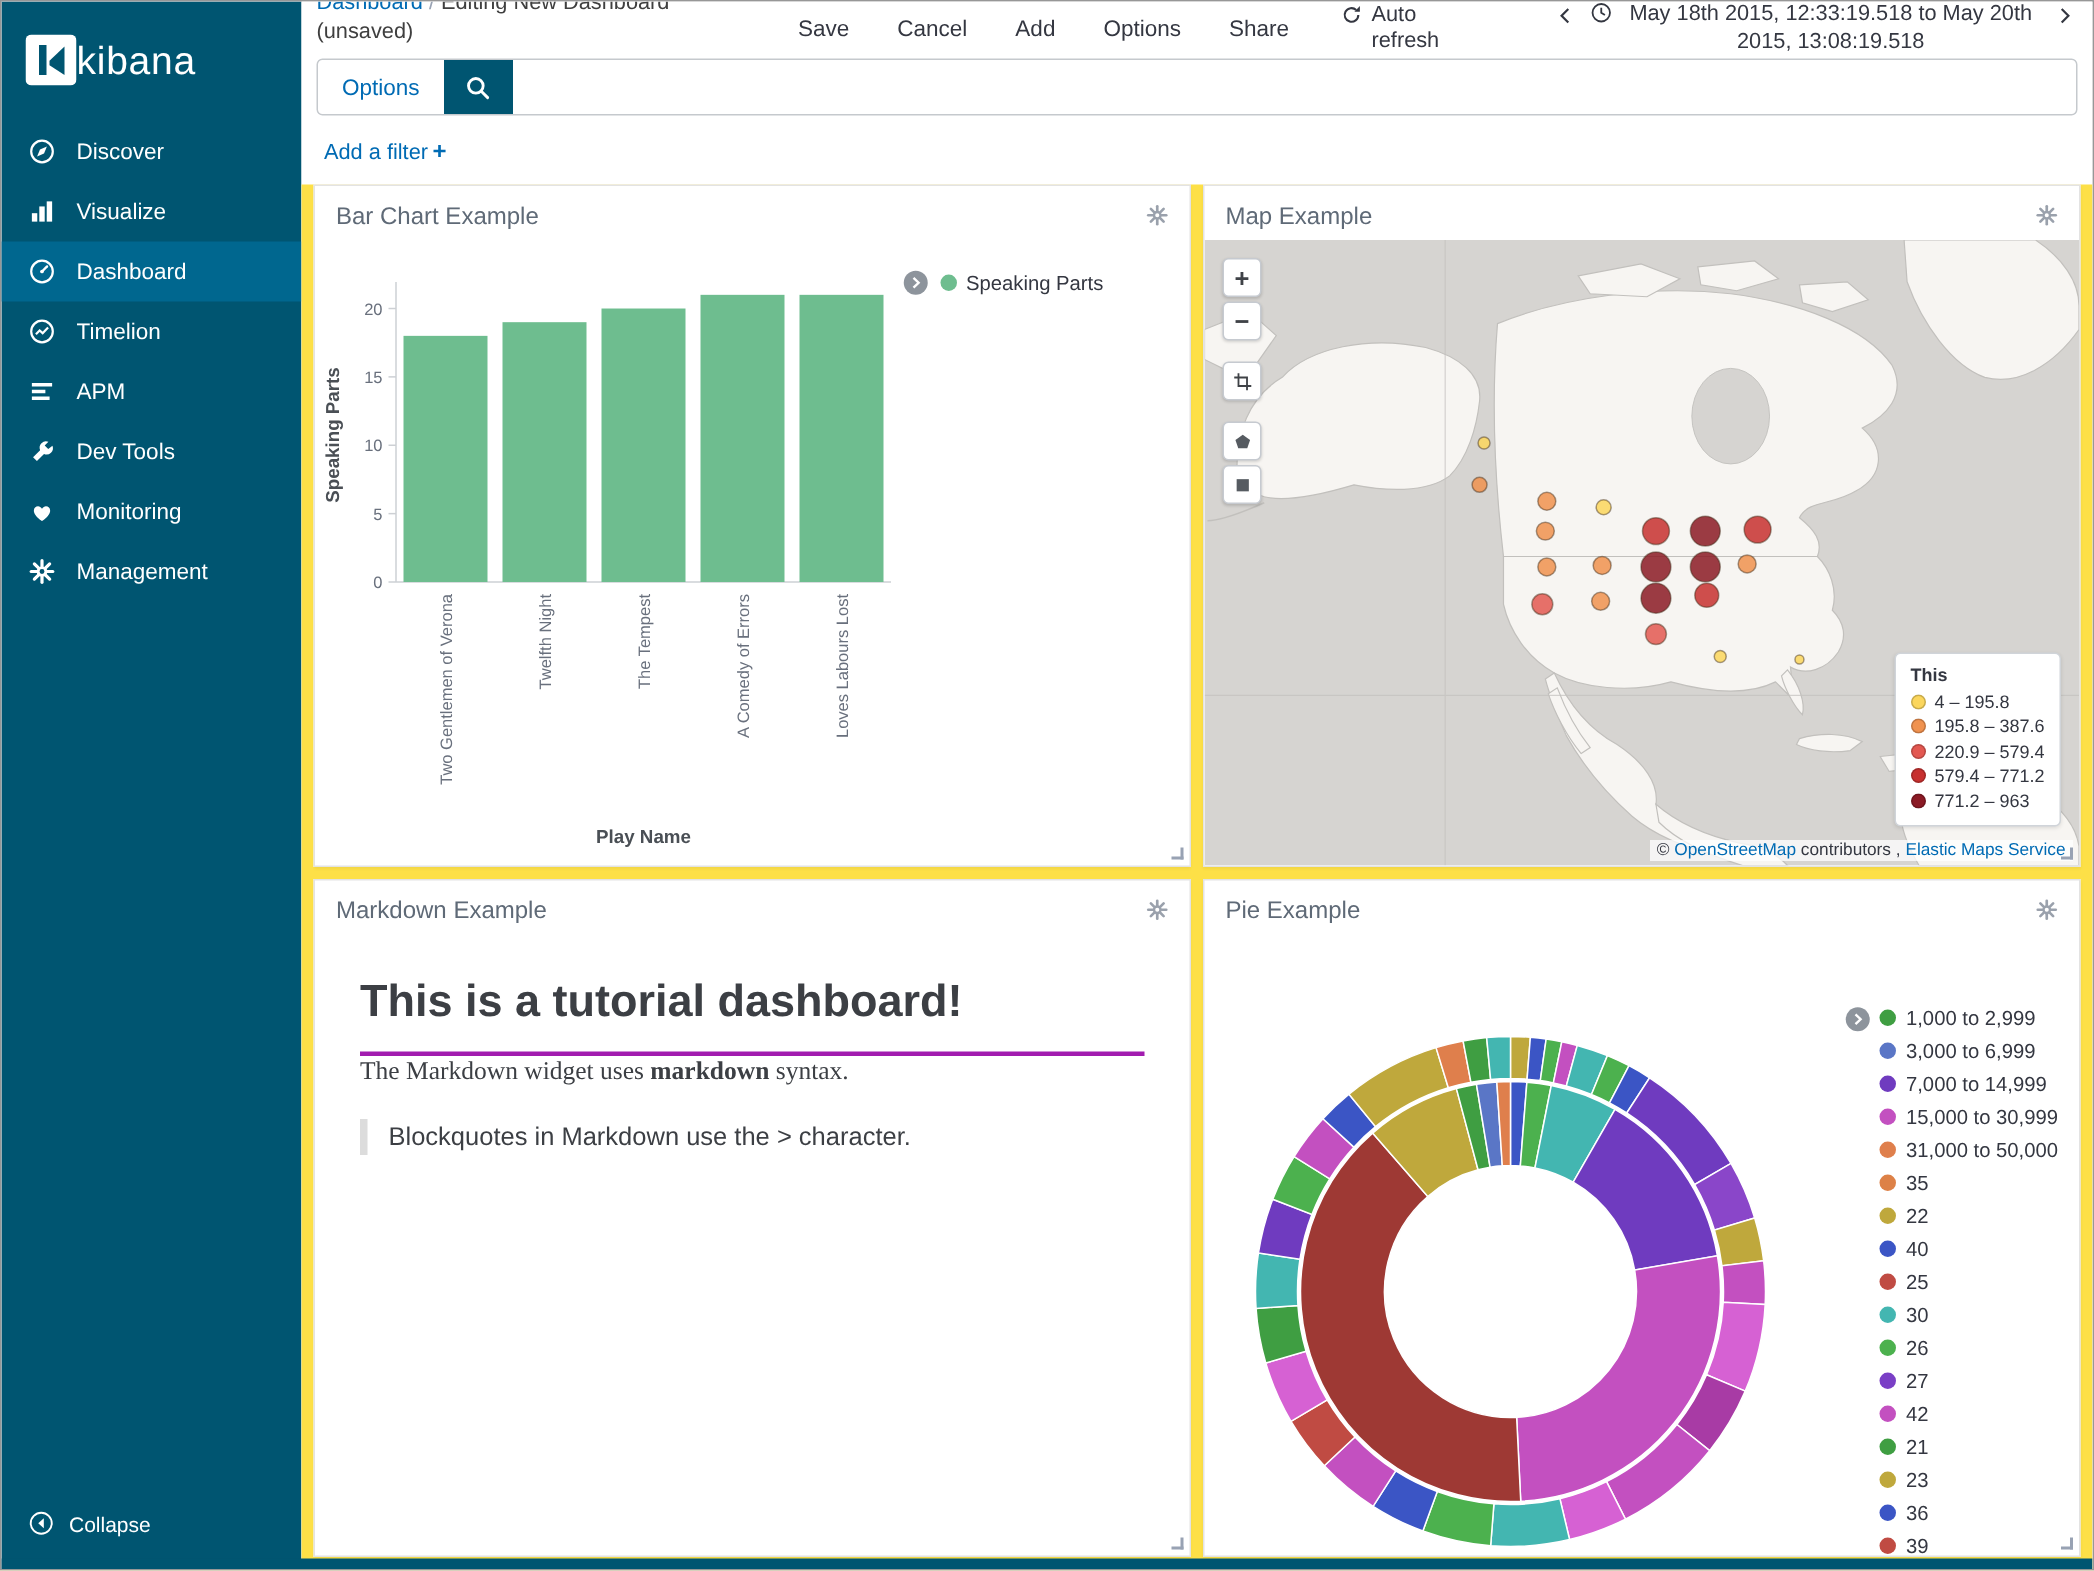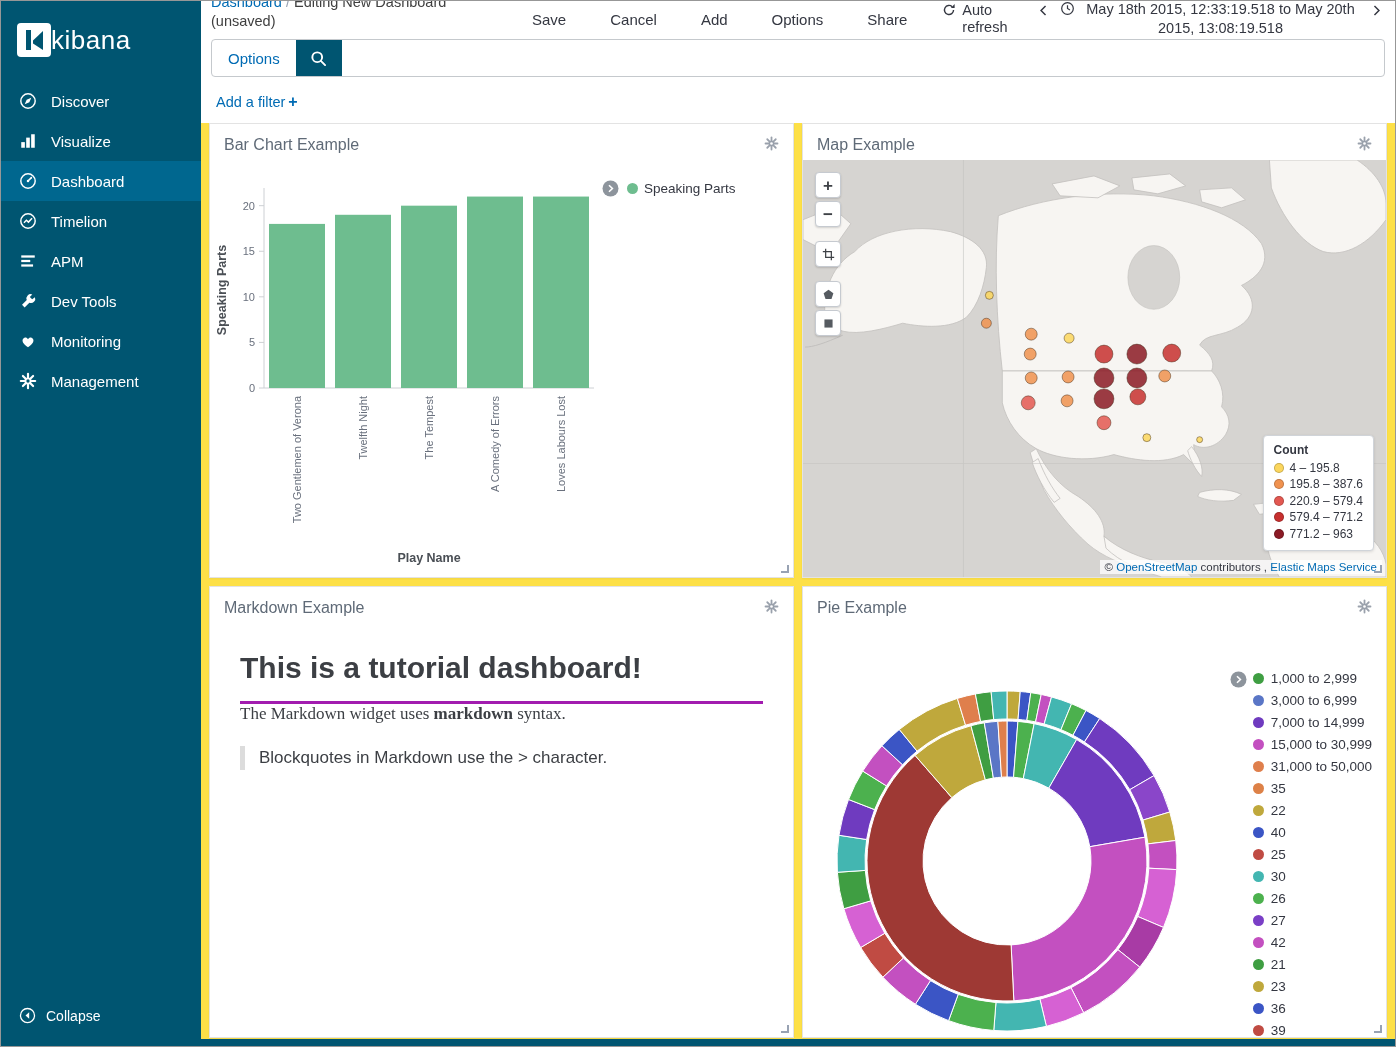--- a/index.html
+++ b/index.html
@@ -17,21 +17,21 @@
 .icon svg{width:100%;height:100%;display:block;}
 .nav-item .icon{width:18px;height:18px;flex:0 0 18px;}
 .collapse{margin-top:auto;display:flex;align-items:center;gap:10px;padding:14px 18px 22px;font-size:14px;cursor:pointer;}
 .collapse .icon{width:17px;height:17px;}
 
 .main{flex:1;display:flex;flex-direction:column;min-width:0;background:#fff;}
 .nav-row{height:40px;overflow:hidden;display:flex;align-items:center;padding:0 4px 0 10px;}
 .breadcrumbs{position:relative;top:-7px;width:300px;font-size:14.5px;line-height:19px;color:#3f3f3f;}
 .bc-link{color:var(--accent-blue,#006bb4);text-decoration:none;cursor:pointer;}
 .bc-sep{color:#98a2b3;margin:0 4px;}
-.toolbar-menu{display:flex;gap:38px;margin:1px 0 0 18px;}
+.toolbar-menu{display:flex;gap:26px;margin:1px 0 0 18px;}
 .toolbar-menu button{background:none;border:none;font:inherit;font-size:15px;color:#343741;cursor:pointer;padding:2px 3px;}
 .auto-refresh{display:flex;gap:6px;margin:-1px 0 0 32px;width:78px;font-size:14.5px;line-height:17px;color:#343741;cursor:pointer;}
 .auto-refresh .icon{width:14px;height:14px;margin-top:1px;flex:0 0 14px;}
 .time-nav{margin-left:auto;display:flex;align-items:flex-start;gap:2px;margin-top:-3px;}
 .chev{background:none;border:none;padding:6px 8px;color:#343741;cursor:pointer;}
 .chev .icon{width:13px;height:13px;}
 .time-range{display:flex;gap:6px;max-width:300px;cursor:pointer;margin-top:2px;}
 .time-range .icon{width:15px;height:15px;margin-top:1px;flex:0 0 15px;color:#343741;}
 .tr-text{font-size:14.5px;line-height:19px;color:#343741;text-align:center;}
 .search-row{padding:2px 10px 8px 10px;}
@@ -413,21 +413,21 @@
               </button>
             <button class="map-btn">
                 <span class="icon js-icon">
                   <svg viewBox="0 0 16 16">
                     <rect x="3" y="3" width="10" height="10" fill="#565b61"></rect>
                   </svg>
                 </span>
               </button>
           </div>
           <div class="map-legend">
-            <div class="map-legend-title">Count</div>
+            <div class="map-legend-title">This</div>
             <div id="mapLegendRows">
                 <div class="map-legend-row">
                   <span class="legend-dot" style="background: rgb(251, 214, 93);"></span>
                   <span>4 – 195.8</span>
                 </div>
                 <div class="map-legend-row">
                   <span class="legend-dot" style="background: rgb(240, 146, 79);"></span>
                   <span>195.8 – 387.6</span>
                 </div>
                 <div class="map-legend-row">

